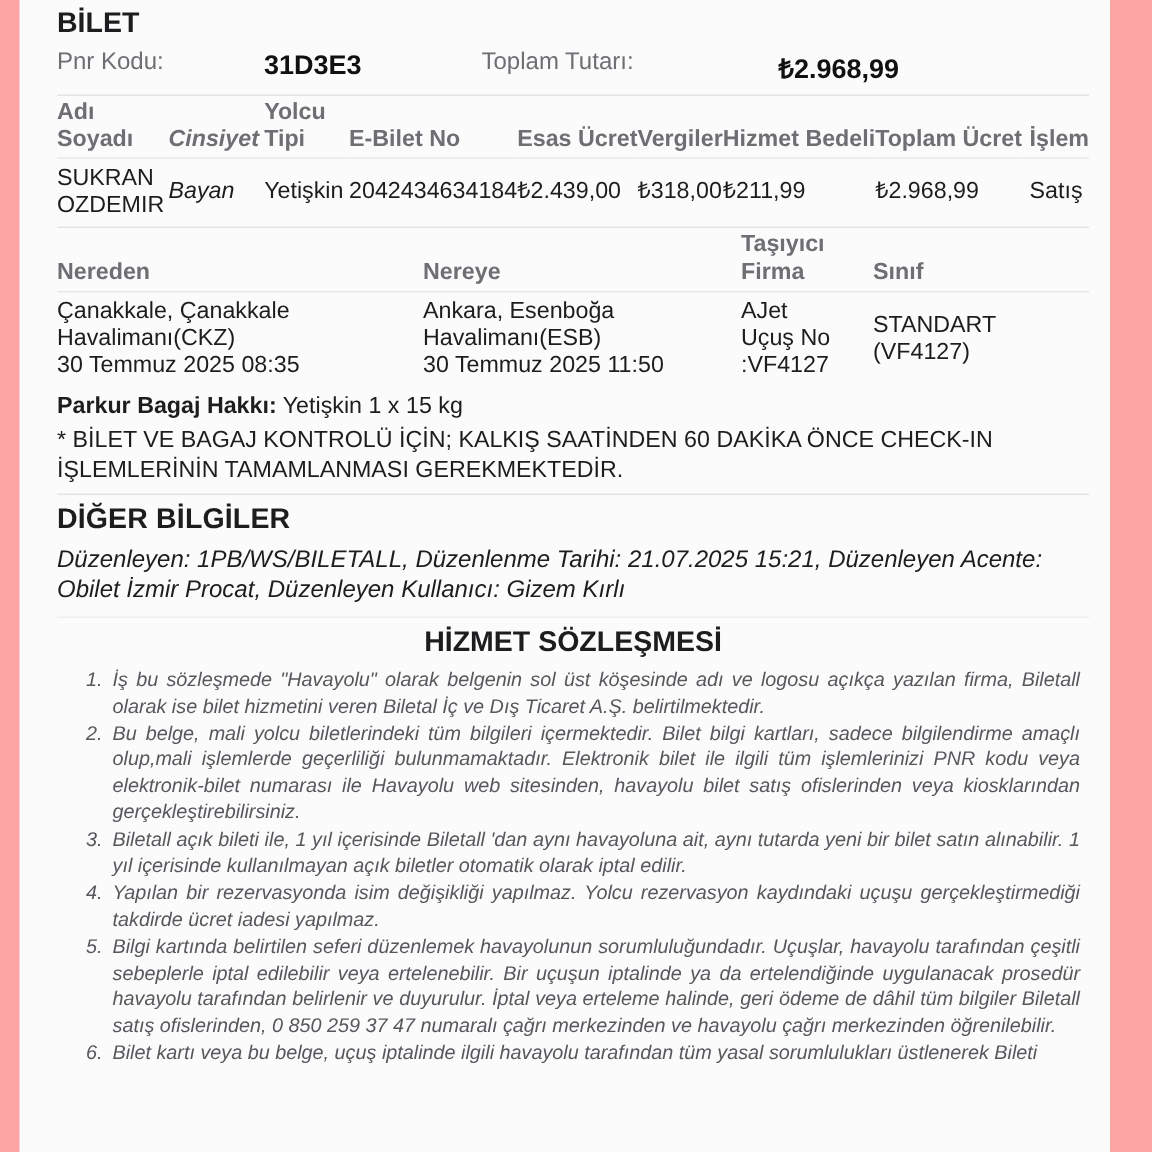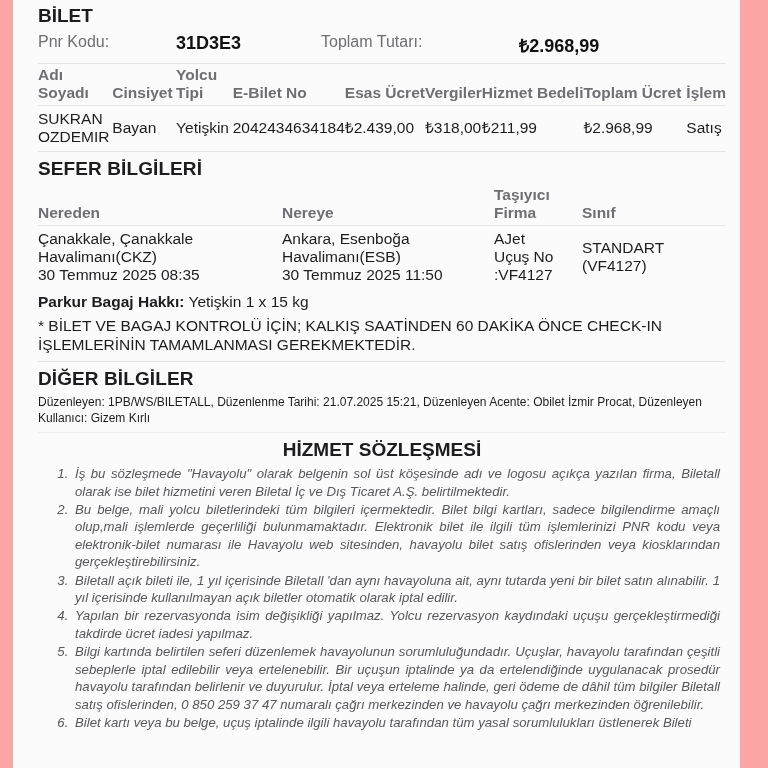--- a/index.html
+++ b/index.html
@@ -110,21 +110,21 @@
     font-size: 15.5px;
     text-align: left;
     vertical-align: middle;
     padding: 4px 0 5px 0;
     line-height: 1.16;
     border-top: 1px solid #e9e9ed;
   }
 
   
   .pax th.c-name, .pax td.c-name { width: 86px; }
-  .pax th.c-gen,  .pax td.c-gen  { width: 78px; }
+  .pax th.c-gen,  .pax td.c-gen  { width: 78px; font-style: italic; }
   .pax th.c-type, .pax td.c-type { width: 72px; }
   .pax th.c-eno,  .pax td.c-eno  { width: auto; }
   .pax th.c-base, .pax td.c-base { width: 1%; white-space: nowrap; }
   .pax th.c-tax,  .pax td.c-tax  { width: 1%; white-space: nowrap; }
   .pax th.c-svc,  .pax td.c-svc  { width: 1%; white-space: nowrap; }
   .pax th.c-tot,  .pax td.c-tot  { width: 1%; white-space: nowrap; }
   .pax th.c-op,   .pax td.c-op   { width: 1%; white-space: nowrap; padding-left: 5px; }
   .pax td.c-eno { white-space: nowrap; }
 
   
@@ -146,21 +146,22 @@
   .bag b { font-weight: bold; }
   .notice {
     font-size: 15.5px;
     color: #1d1d1f;
     line-height: 1.25;
     padding: 2px 0 6px 0;
   }
 
   
   .other-body {
-    font-size: 12px;
+    font-size: 16px;
+    font-style: italic;
     color: #1d1d1f;
     line-height: 1.3;
     padding: 2px 0 6px 0;
   }
 
   
   .contract-head {
     font-size: 19px;
     font-weight: bold;
     color: #1d1d1f;
@@ -226,21 +227,20 @@
             <td class="c-tax">₺318,00</td>
             <td class="c-svc">₺211,99</td>
             <td class="c-tot">₺2.968,99</td>
             <td class="c-op">Satış</td>
           </tr>
         </tbody>
       </table>
 
       <div class="rule"></div>
 
-      <div class="sec-head">SEFER BİLGİLERİ</div>
 
       <table class="tbl flt">
         <thead>
           <tr>
             <th class="f-from">Nereden</th>
             <th class="f-to">Nereye</th>
             <th class="f-car">Taşıyıcı Firma</th>
             <th class="f-cls">Sınıf</th>
           </tr>
         </thead>

